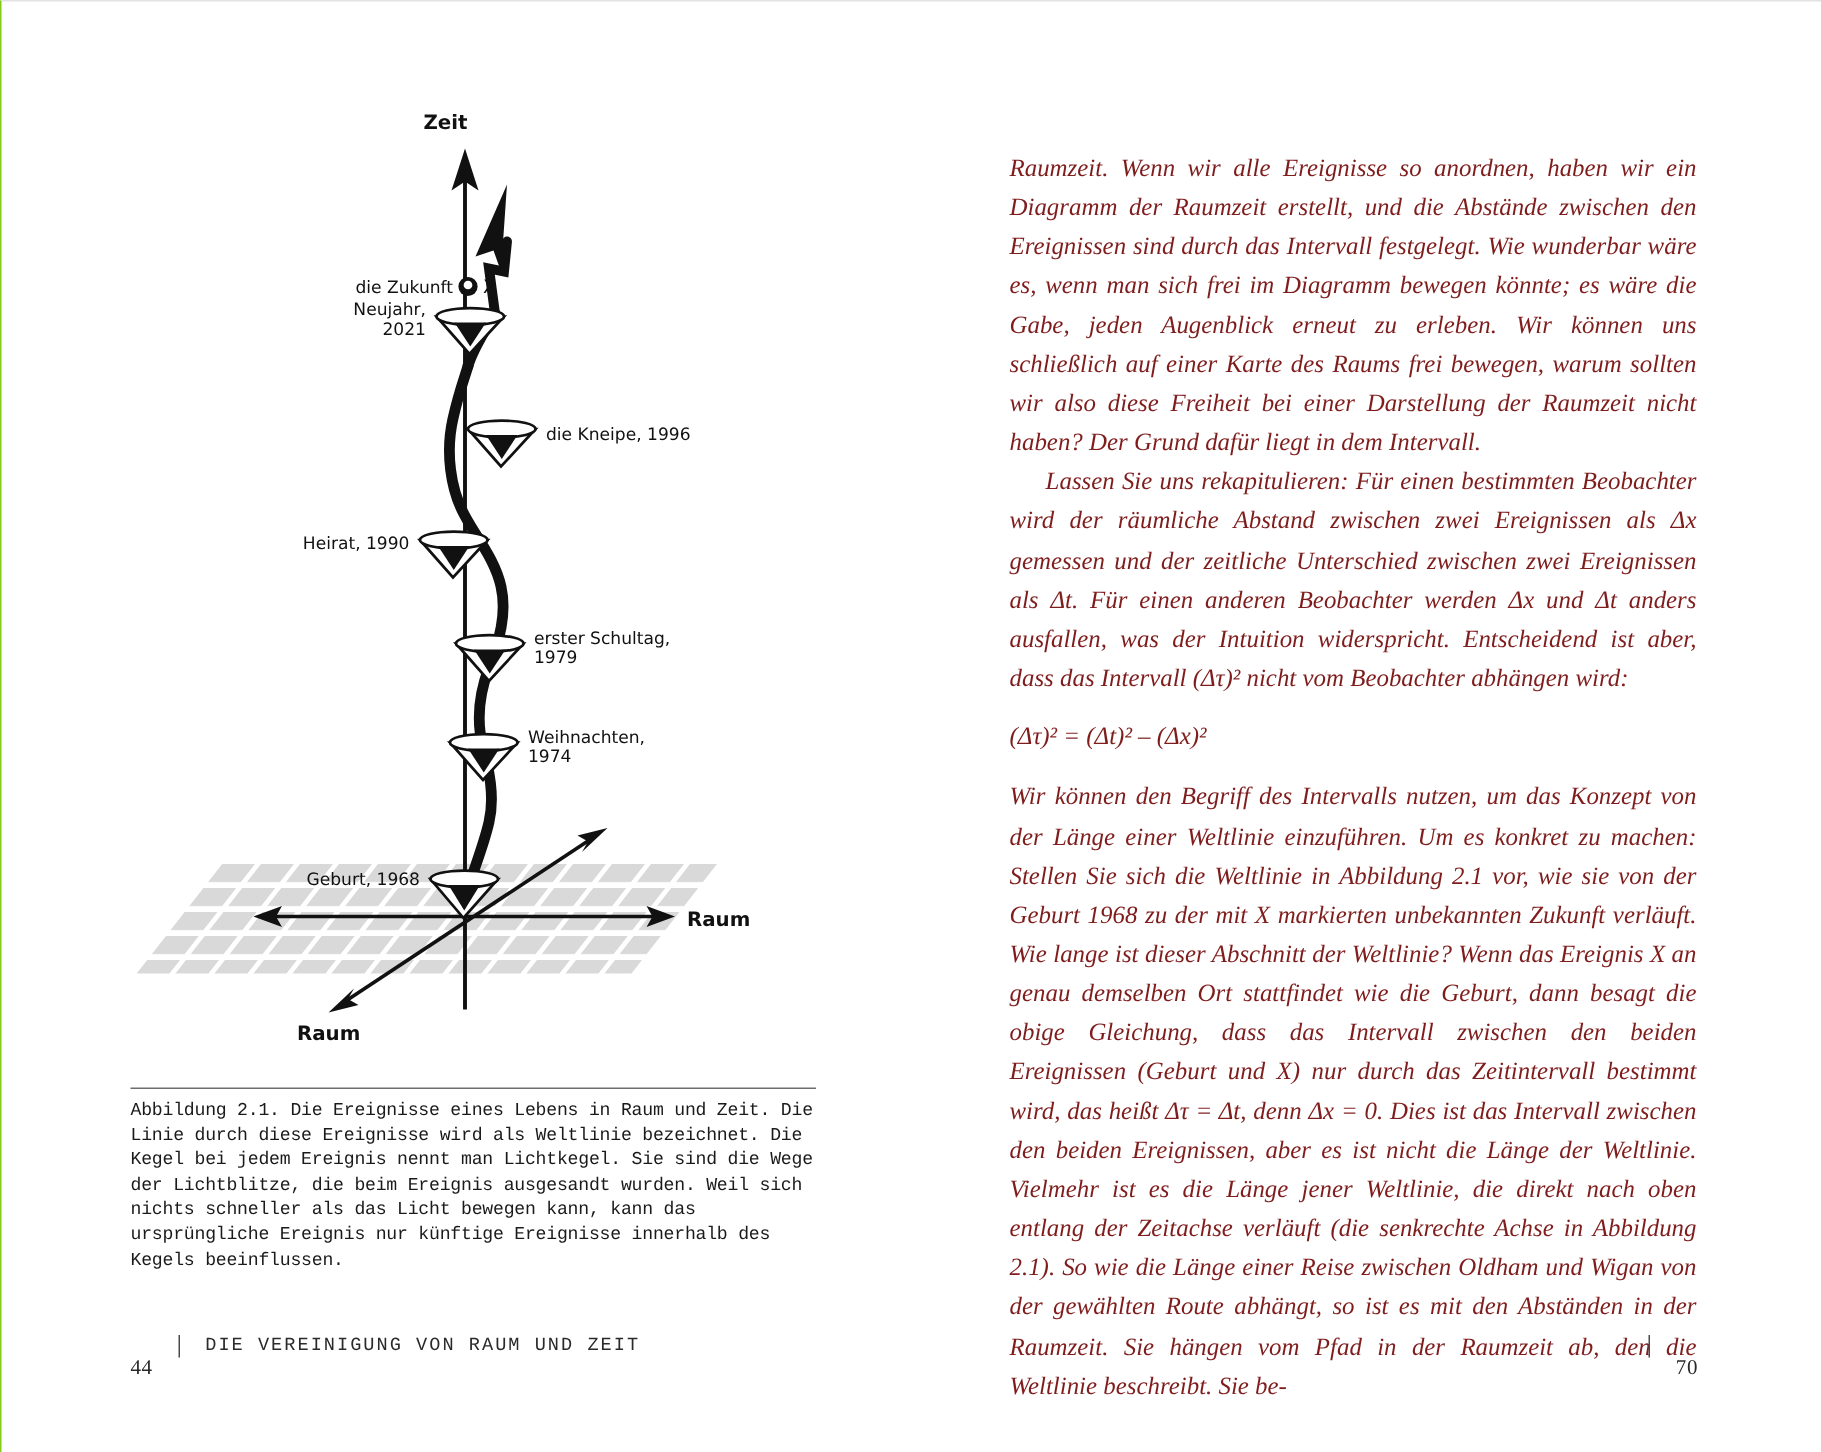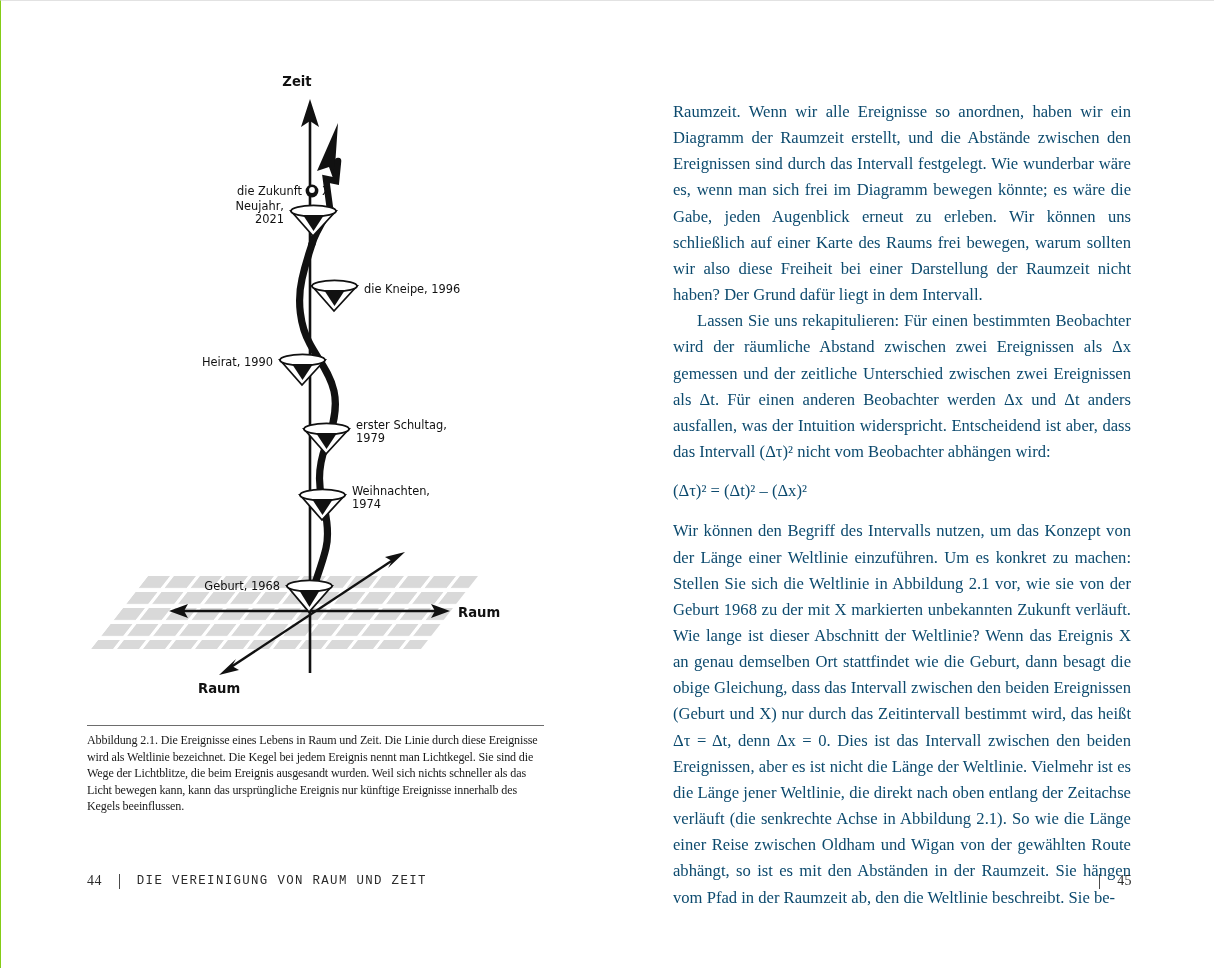--- a/index.html
+++ b/index.html
@@ -36,40 +36,41 @@
   .caption-rule{
     position:absolute;
     left:1px; top:664px;
     width:457px; height:0;
     border-top:1px solid #6d6d6d;
   }
   .caption{
     position:absolute;
     left:1px; top:671px;
     width:460px;
-    font-family:Liberation Serif, serif;
+    font-family:Liberation Mono, monospace;
     font-size:12.1px;
     line-height:16.6px;
     color:#1a1a1a;
     letter-spacing:-0.15px;
     text-align:left;
   }
 
   .folio-left{
     position:absolute;
     left:1px; top:812px;
     display:flex;
     align-items:center;
     gap:0px;
     color:#2a2a2a;
   }
   .folio-num{
     font-family:"Liberation Serif", serif;
     font-size:14px;
     letter-spacing:0.4px;
+    margin-top:32px;
   }
   .folio-bar{
     display:inline-block;
     width:1px;height:15px;background:#4a4a4a;
     margin:0 17px;
   }
   .folio-title{
     font-family:Liberation Mono, monospace;
     font-size:12.4px;
     letter-spacing:1.35px;
@@ -88,22 +89,23 @@
     left:0; top:38px;
     width:458px;
   }
   .body-col p{
     margin:0;
     font-size:16.6px;
     line-height:26.15px;
     text-align:justify;
     text-justify:inter-word;
     hyphens:none;
-    color:#0c4a6e;
-    font-family:"Liberation Serif", serif;
+    color:#7f1d1d;
+    font-family:"Liberation Serif", serif;
+    font-style:italic;
   }
   .body-col p.indent{ text-indent:1.45em; }
   .equation{
     margin:0;
     padding:13px 0 14px 0;
     text-align:center;
     text-indent:0 !important;
     font-size:16.6px;
     line-height:26.15px;
     font-family:"Liberation Serif", serif;
@@ -277,17 +279,17 @@
       <p class="indent">Lassen Sie uns rekapitulieren: Für einen bestimmten Beobachter wird der räumliche Abstand zwischen zwei Ereignissen als Δx gemessen und der zeitliche Unterschied zwischen zwei Ereignissen als Δt. Für einen anderen Beobachter werden Δx und Δt anders ausfallen, was der Intuition widerspricht. Entscheidend ist aber, dass das Intervall (Δτ)² nicht vom Beobachter abhängen wird:</p>
 
       <p class="equation">(Δτ)² = (Δt)² – (Δx)²</p>
 
       <p>Wir können den Begriff des Intervalls nutzen, um das Konzept von der Länge einer Weltlinie einzuführen. Um es konkret zu machen: Stellen Sie sich die Weltlinie in Abbildung 2.1 vor, wie sie von der Geburt 1968 zu der mit X markierten unbekannten Zukunft verläuft. Wie lange ist dieser Abschnitt der Weltlinie? Wenn das Ereignis X an genau demselben Ort stattfindet wie die Geburt, dann besagt die obige Gleichung, dass das Intervall zwischen den beiden Ereignissen (Geburt und X) nur durch das Zeitintervall bestimmt wird, das heißt Δτ = Δt, denn Δx = 0. Dies ist das Intervall zwischen den beiden Ereignissen, aber es ist nicht die Länge der Weltlinie. Vielmehr ist es die Länge jener Weltlinie, die direkt nach oben entlang der Zeitachse verläuft (die senkrechte Achse in Abbildung 2.1). So wie die Länge einer Reise zwischen Oldham und Wigan von der gewählten Route abhängt, so ist es mit den Abständen in der Raumzeit. Sie hängen vom Pfad in der Raumzeit ab, den die Weltlinie beschreibt. Sie be-</p>
 
     </div>
 
     <div class="folio-right">
       <span class="folio-bar"></span>
-      <span class="folio-num">45</span>
+      <span class="folio-num">70</span>
     </div>
   </div>
 
 </div>
 
 </body></html>

